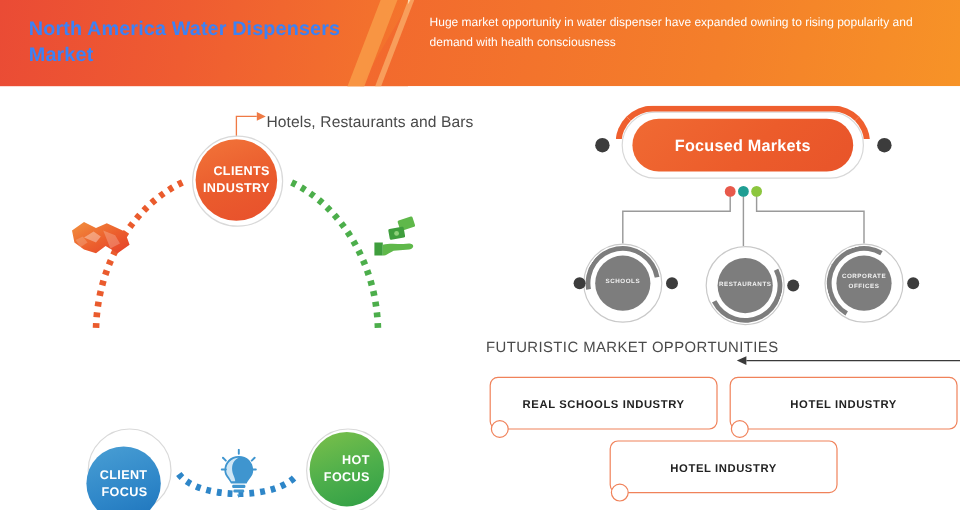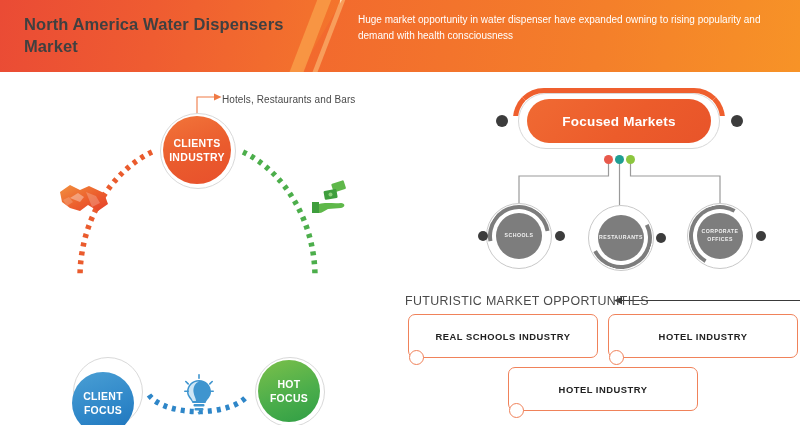--- a/index.html
+++ b/index.html
@@ -28,34 +28,34 @@
     background:#f9a14b;opacity:.75;
     transform:skewX(-21deg);
   }
   .hdr-stripe2{
     position:absolute;top:-4px;left:326px;width:5px;height:82px;
     background:#fbbf7a;opacity:.6;
     transform:skewX(-21deg);
   }
   .hdr-title{
     position:absolute;left:24px;top:13px;width:300px;
-    color:#404040;font-size:16.5px;font-weight:bold;line-height:1.35;
+    color:#3b82f6;font-size:16.5px;font-weight:bold;line-height:1.35;
     letter-spacing:.1px;
   }
   .hdr-sub{
     position:absolute;left:358px;top:12px;width:420px;
     color:#ffffff;font-size:10px;line-height:1.55;font-weight:400;
   }
 
   
   .cycle{position:absolute;left:0;top:72px;width:400px;height:353px;}
   .node{
     position:absolute;border-radius:50%;
     display:flex;align-items:center;justify-content:center;
-    text-align:center;color:#fff;font-size:10.5px;font-weight:bold;
+    text-align:right;color:#fff;font-size:10.5px;font-weight:bold;
     line-height:1.35;letter-spacing:.3px;
   }
   .ring-under{
     position:absolute;border-radius:50%;
     border:1.4px solid #d9d9d9;
     background:#fff;
   }
   .n-clients{
     left:163px;top:44px;width:68px;height:68px;
     background:linear-gradient(160deg,#f2753a 0%,#ea5b2d 55%,#e8502c 100%);
@@ -67,21 +67,21 @@
     margin-top:12px;
   }
   .n-focus-ring{left:73px;top:285px;width:68px;height:68px;}
   .n-hot{
     left:258px;top:288px;width:62px;height:62px;
     background:linear-gradient(160deg,#7cc04a 0%,#4cae4b 55%,#2f9e45 100%);
   }
   .n-hot-ring{left:255px;top:285px;width:68px;height:68px;}
 
   .lbl{
-    position:absolute;font-size:10px;color:#4a4a4a;line-height:1.5;
+    position:absolute;font-size:13px;color:#4a4a4a;line-height:1.5;
     letter-spacing:.1px;
   }
   .lbl-hotels{left:222px;top:20px;white-space:nowrap;}
 
   svg.overlay{position:absolute;left:0;top:0;width:400px;height:353px;overflow:visible;}
 
   
   .right{position:absolute;left:400px;top:72px;width:400px;height:311px;}
 
   .fm-outer{
@@ -123,21 +123,21 @@
     position:absolute;border-radius:50%;background:#7d7d7d;
     display:flex;align-items:center;justify-content:center;
     color:#f2f2f2;font-size:5.2px;font-weight:bold;text-align:center;
     line-height:1.5;letter-spacing:.45px;
   }
   .gring-thin{position:absolute;border-radius:50%;border:1.1px solid #c9c9c9;box-sizing:border-box;}
   .gring-thick{position:absolute;border-radius:50%;border:4px solid #7d7d7d;box-sizing:border-box;}
   .gdot{position:absolute;width:10px;height:10px;border-radius:50%;background:#3c3c3c;}
 
   .fmo-title{
-    position:absolute;left:5px;top:222px;
+    position:absolute;left:5px;top:210px;
     font-size:12.4px;color:#4a4a4a;letter-spacing:.35px;font-weight:400;
     white-space:nowrap;
   }
   .obox{
     position:absolute;height:44px;border:1.3px solid #f0825a;border-radius:7px;
     background:#fff;box-sizing:border-box;
     display:flex;align-items:center;justify-content:center;
     font-size:9.4px;font-weight:bold;color:#222;letter-spacing:.5px;
   }
   .obox-notch{

